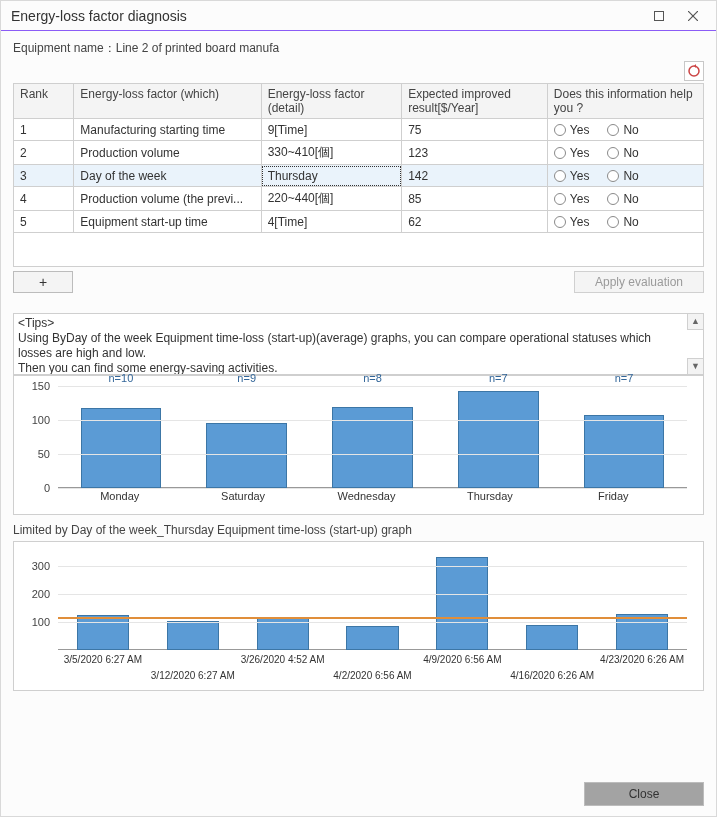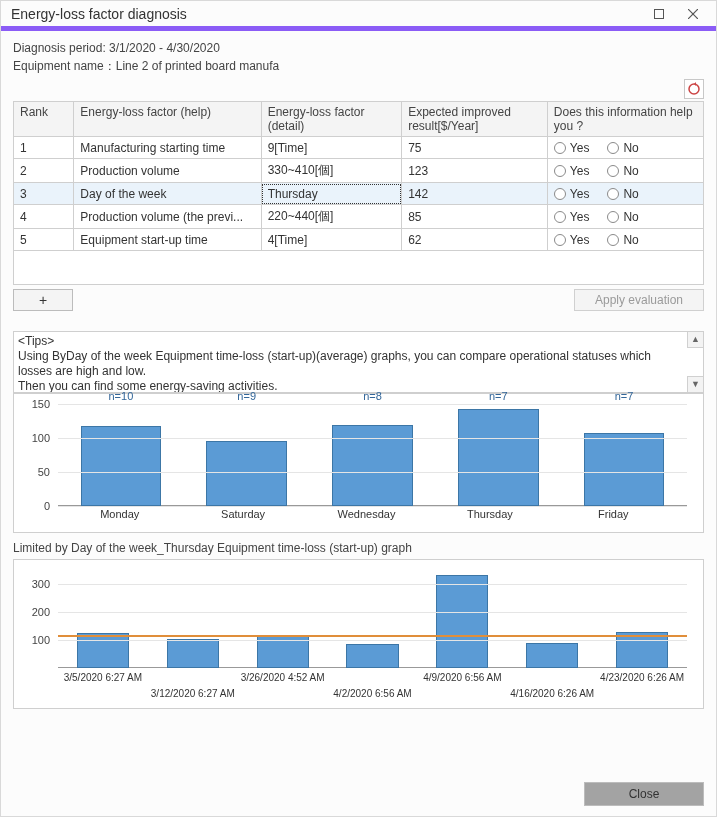--- a/index.html
+++ b/index.html
@@ -19,21 +19,21 @@
     background: #fcfcfc;
     border: 1px solid #d9d9d9;
     display: flex;
     flex-direction: column;
   }
   .titlebar {
     display: flex;
     align-items: center;
     height: 30px;
     padding: 0 6px 0 10px;
-    border-bottom: 5px solid #8b5cf6;
+    border-bottom: 1px solid #8b5cf6;
   }
   .titlebar .title {
     flex: 1;
     font-size: 14px;
     color: #333;
   }
   .tb-btn {
     width: 34px;
     height: 24px;
     display: flex;
@@ -173,39 +173,36 @@
     </div>
     <div class="tb-btn">
       <svg width="10" height="10">
           <line x1="0" y1="0" x2="10" y2="10" stroke="#555" stroke-width="1.2"></line>
           <line x1="10" y1="0" x2="0" y2="10" stroke="#555" stroke-width="1.2"></line>
         </svg>
     </div>
   </div>
   <div class="content">
     <div class="meta-line">
-      <span>Diagnosis period:</span> <span>3/1/2020 - 4/30/2020</span>
-    </div>
-    <div class="meta-line">
       <span>Equipment name：</span><span>Line 2 of printed board manufa</span>
     </div>
     <div class="icon-row">
       <div class="mini-icon">
         <svg width="14" height="14">
             <circle cx="7" cy="7" r="5" fill="none" stroke="#cc4444" stroke-width="1.5"></circle>
             <path d="M7 2 L9 0 L9 4 Z" fill="#cc4444"></path>
           </svg>
       </div>
     </div>
 
     <table class="grid">
       <thead>
         <tr>
           <th class="col-rank">Rank</th>
-          <th class="col-factor">Energy-loss factor (help)</th>
+          <th class="col-factor">Energy-loss factor (which)</th>
           <th class="col-detail">Energy-loss factor (detail)</th>
           <th class="col-result">Expected improved result[$/Year]</th>
           <th class="col-help">Does this information help you ?</th>
         </tr>
       </thead>
       <tbody id="tbody">
           <tr>
             <td class="rn">1</td>
             <td>Manufacturing starting time</td>
             <td class="">9[Time]</td>

